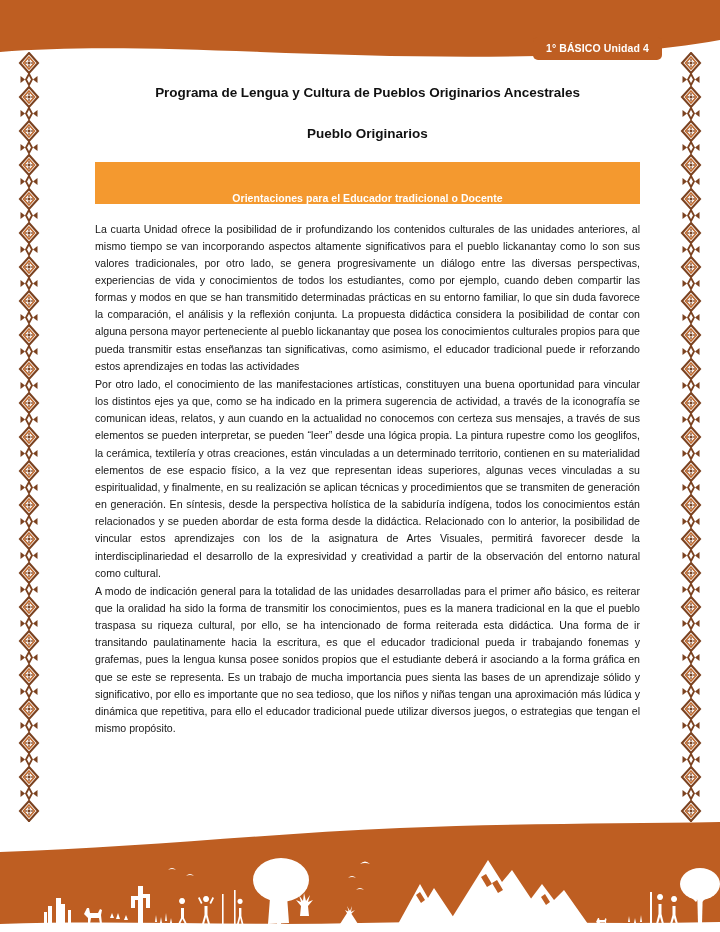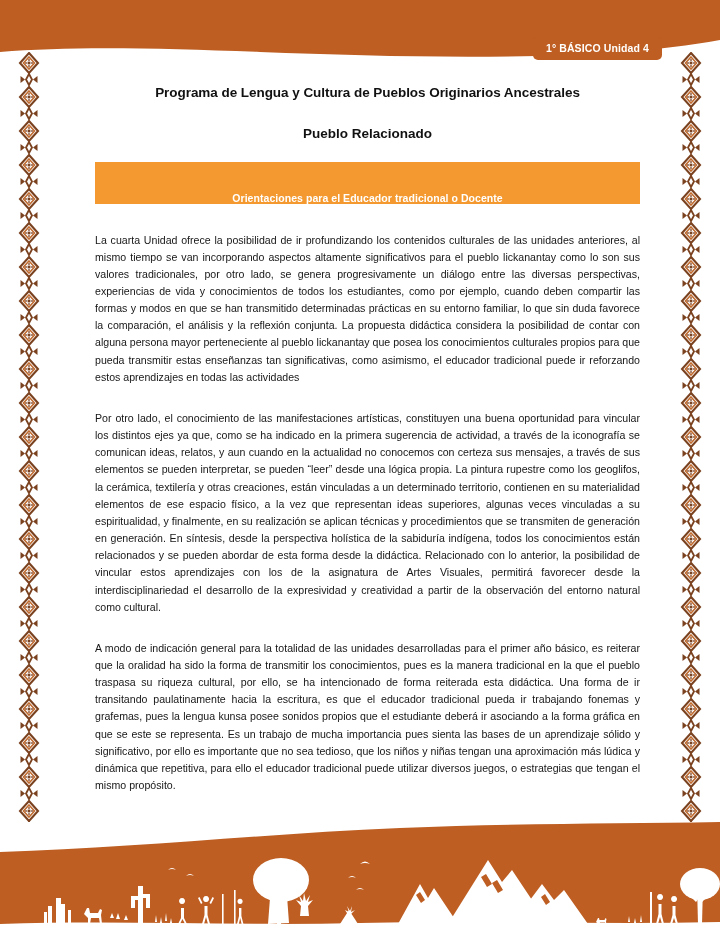--- a/index.html
+++ b/index.html
@@ -103,29 +103,29 @@
     font-weight:bold;
     letter-spacing:.05px;
   }
   .section-heading {
     margin-top:33px;
     font-size:13.5px;
     font-weight:bold;
     color:#111111;
   }
   .body-text {
-    margin-top:28px;
+    margin-top:17px;
     font-size:10.6px;
     line-height:1.62;
     color:#161616;
     text-align:justify;
     text-justify:inter-word;
     hyphens:none;
   }
-  .body-text + .body-text { margin-top:24px; }
+  .body-text + .body-text { margin-top:1px; }
 </style>
 </head>
 <body>
 
 <div id="page">
 
   <div class="top-band">
     <svg width="720" height="72" viewBox="0 0 720 72" xmlns="http://www.w3.org/2000/svg">
       <path d="M0,0 H720 V40 C600,62 420,58 260,52 C160,48 70,46 0,52 Z" fill="#BE5E22"></path>
     </svg>
@@ -208,21 +208,21 @@
         <use href="#motif" y="714"></use> 
           <use href="#motif" y="748"></use>
       </g>
     </svg>
   </div>
 
   <div class="content">
 
     <div class="doc-title">Programa de Lengua y Cultura de Pueblos Originarios Ancestrales</div>
 
-    <div class="doc-subtitle">Pueblo Relacionado</div>
+    <div class="doc-subtitle">Pueblo Originarios</div>
 
     <div class="orange-banner">
       <span>Orientaciones para el Educador tradicional o Docente</span>
     </div>
 
 
     <p class="body-text">La cuarta Unidad ofrece la posibilidad de ir profundizando los contenidos culturales de las unidades anteriores, al mismo tiempo se van incorporando aspectos altamente significativos para el pueblo lickanantay como lo son sus valores tradicionales, por otro lado, se genera progresivamente un diálogo entre las diversas perspectivas, experiencias de vida y conocimientos de todos los estudiantes, como por ejemplo, cuando deben compartir las formas y modos en que se han transmitido determinadas prácticas en su entorno familiar, lo que sin duda favorece la comparación, el análisis y la reflexión conjunta. La propuesta didáctica considera la posibilidad de contar con alguna persona mayor perteneciente al pueblo lickanantay que posea los conocimientos culturales propios para que pueda transmitir estas enseñanzas tan significativas, como asimismo, el educador tradicional puede ir reforzando estos aprendizajes en todas las actividades</p>
 
     <p class="body-text">Por otro lado, el conocimiento de las manifestaciones artísticas, constituyen una buena oportunidad para vincular los distintos ejes ya que, como se ha indicado en la primera sugerencia de actividad, a través de la iconografía se comunican ideas, relatos, y aun cuando en la actualidad no conocemos con certeza sus mensajes, a través de sus elementos se pueden interpretar, se pueden “leer” desde una lógica propia. La pintura rupestre como los geoglifos, la cerámica, textilería y otras creaciones, están vinculadas a un determinado territorio, contienen en su materialidad elementos de ese espacio físico, a la vez que representan ideas superiores, algunas veces vinculadas a su espiritualidad, y finalmente, en su realización se aplican técnicas y procedimientos que se transmiten de generación en generación. En síntesis, desde la perspectiva holística de la sabiduría indígena, todos los conocimientos están relacionados y se pueden abordar de esta forma desde la didáctica. Relacionado con lo anterior, la posibilidad de vincular estos aprendizajes con los de la asignatura de Artes Visuales, permitirá favorecer desde la interdisciplinariedad el desarrollo de la expresividad y creatividad a partir de la observación del entorno natural como cultural.</p>
 

